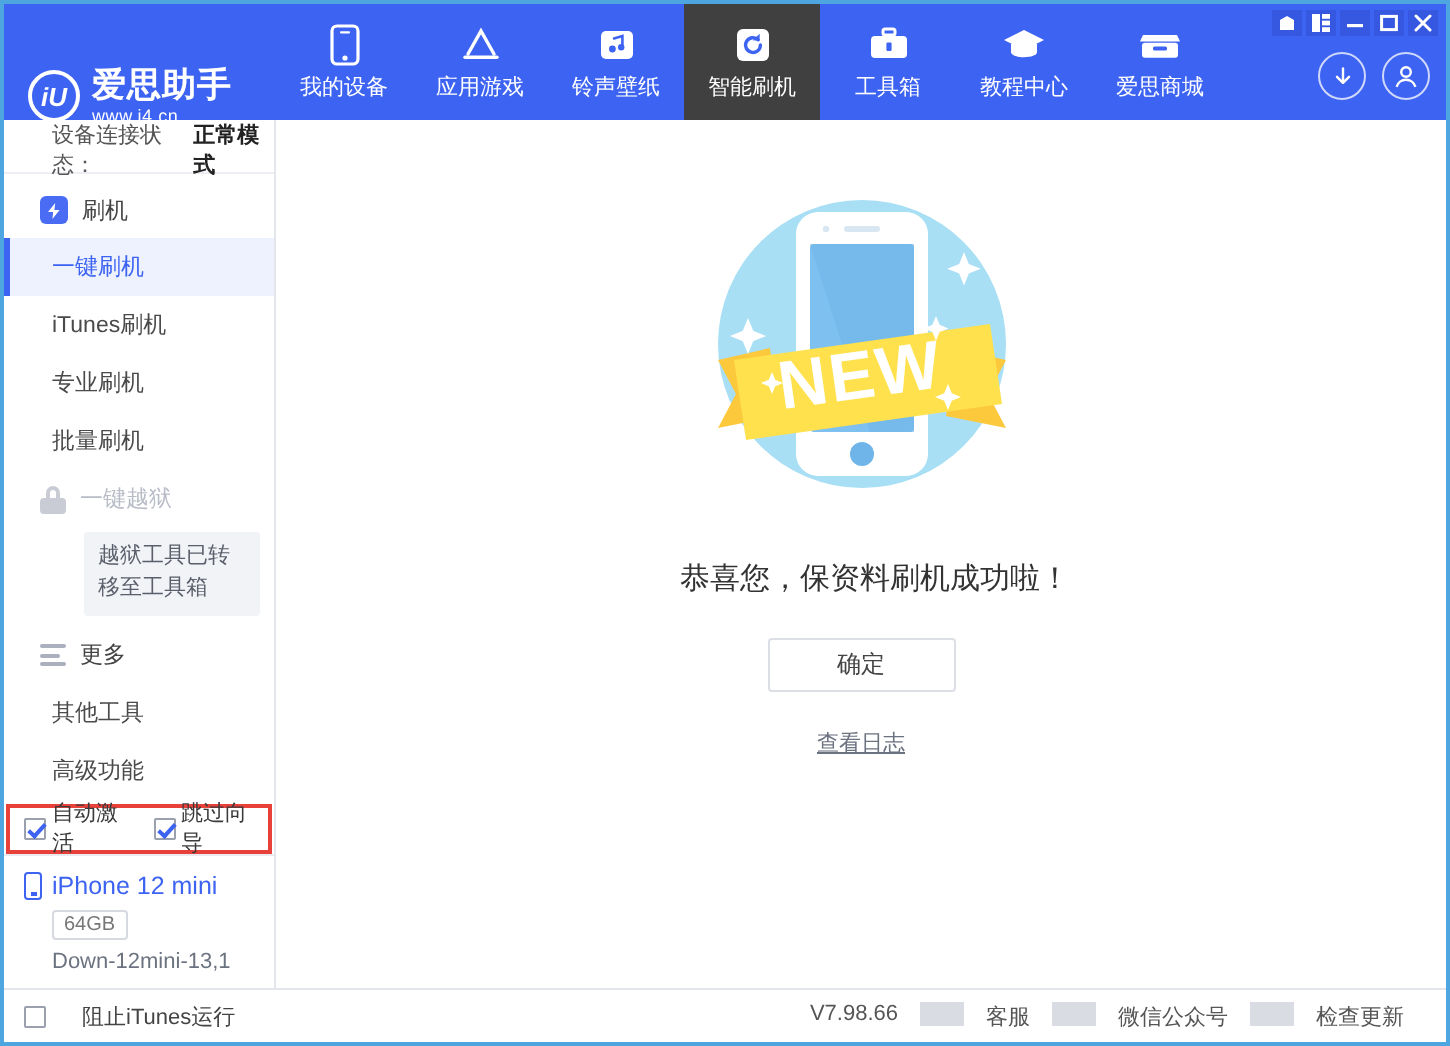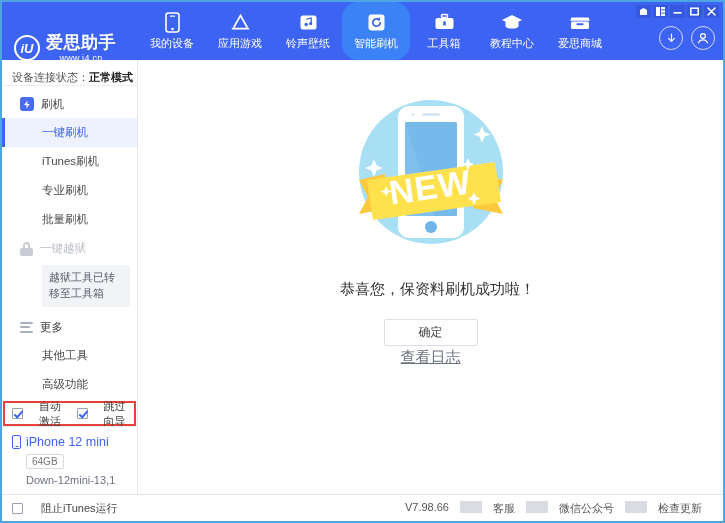--- a/index.html
+++ b/index.html
@@ -27,30 +27,30 @@
   }
   .logo-mark {
     width: 26px; height: 26px; border-radius: 50%;
     border: 2px solid #fff; color: #fff;
     display: flex; align-items: center; justify-content: center;
     font-size: 13px; font-weight: bold; font-style: italic;
     flex: 0 0 26px;
   }
   .logo-text { margin-left: 6px; color: #fff; line-height: 1; }
   .logo-title { font-size: 17px; font-weight: bold; letter-spacing: .5px; }
-  .logo-sub { font-size: 9px; margin-top: 3px; letter-spacing: .3px; text-align: center; }
+  .logo-sub { font-size: 9px; margin-top: 3px; letter-spacing: .3px; }
 
   .nav { display: flex; height: 42px; }
   .nav-item {
     width: 68px; height: 58px;
     display: flex; flex-direction: column;
     align-items: center; justify-content: center;
     color: #fff; cursor: pointer; gap: 3px;
   }
-  .nav-item.active { background: #3b82f6; border-radius: 16px; }
+  .nav-item.active { background: #404040; }
   .nav-icon { height: 22px; display: flex; align-items: center; justify-content: center; }
   .nav-label { font-size: 11px; }
 
   .win-controls {
     position: absolute; top: 3px; right: 4px;
     display: flex; gap: 2px; align-items: center;
   }
   .win-btn {
     width: 15px; height: 13px; color: #fff;
     display: flex; align-items: center; justify-content: center;
@@ -70,22 +70,22 @@
   
   .body { display: flex; flex: 1 1 auto; min-height: 0; }
 
   .sidebar {
     width: 136px; flex: 0 0 136px;
     border-right: 1px solid #e3e6ec;
     background: #fff; position: relative;
     display: flex; flex-direction: column;
   }
   .conn-status {
-    height: 27px; display: flex; align-items: flex-end;
-    padding-left: 10px; font-size: 11px; color: #555;
+    height: 27px; display: flex; align-items: flex-start;
+    padding-left: 24px; font-size: 11px; color: #555;
     border-bottom: 1px solid #eceef3;
   }
   .conn-status b { color: #222; font-weight: bold; }
 
   .side-scroll { flex: 1 1 auto; padding-top: 4px; }
 
   .side-group {
     display: flex; align-items: center; gap: 7px;
     height: 28px; padding-left: 18px; font-size: 11.5px; color: #444;
   }
@@ -98,21 +98,21 @@
     width: 13px; height: 11px;
     display: flex; flex-direction: column; justify-content: space-between;
   }
   .grp-icon-more i { display: block; height: 2px; background: #aab0bd; border-radius: 1px; }
   .grp-icon-more i:nth-child(1) { width: 13px; }
   .grp-icon-more i:nth-child(2) { width: 10px; }
   .grp-icon-more i:nth-child(3) { width: 13px; }
 
   .side-item {
     height: 29px; display: flex; align-items: center;
-    padding-left: 40px; font-size: 11.5px; color: #4a4a4a;
+    padding-left: 24px; font-size: 11.5px; color: #4a4a4a;
     cursor: pointer; position: relative;
   }
   .side-item.active {
     background: #edf2fe; color: #3d63f2;
   }
   .side-item.active::before {
     content: ""; position: absolute; left: 0; top: 0;
     width: 3px; height: 100%; background: #3d63f2;
   }
   .side-item.disabled {
@@ -138,21 +138,21 @@
     padding: 5px 7px; font-size: 11px; color: #5a5f6b;
     line-height: 1.45; width: 88px;
   }
 
   .opts-row {
     display: flex; align-items: center; gap: 7px;
     height: 25px; padding-left: 7px;
     border: 2px solid #e8413a;
     margin: 2px 1px 0 1px;
   }
-  .opt { display: flex; align-items: center; gap: 16px; font-size: 11px; color: #3a3a3a; cursor: pointer; }
+  .opt { display: flex; align-items: center; gap: 3px; font-size: 11px; color: #3a3a3a; cursor: pointer; }
   .cbx {
     width: 11px; height: 11px; border: 1px solid #9aa0ad;
     background: #fff; border-radius: 1px; position: relative; flex: 0 0 11px;
   }
   .cbx.checked::after {
     content: ""; position: absolute; left: 3px; top: 0px;
     width: 3px; height: 7px; border: solid #3d63f2;
     border-width: 0 2px 2px 0; transform: rotate(42deg);
   }
 
@@ -191,21 +191,21 @@
   .result-text {
     margin-top: 16px; font-size: 15px; color: #333; margin-left: 14px;
   }
   .ok-btn {
     margin-top: 20px; width: 94px; height: 27px;
     border: 1px solid #dcdfe6; background: #fff;
     border-radius: 2px; font-size: 12px; color: #444;
     cursor: pointer; font-family: inherit;
   }
   .log-link {
-    margin-top: 2px; font-size: 15px; color: #6b7280;
+    margin-top: 18px; font-size: 11px; color: #6b7280;
     text-decoration: underline; cursor: pointer;
   }
 
   
   .statusbar {
     height: 27px; flex: 0 0 27px;
     border-top: 1px solid #e3e6ec;
     display: flex; align-items: center;
     padding: 0 10px; background: #fff;
   }

